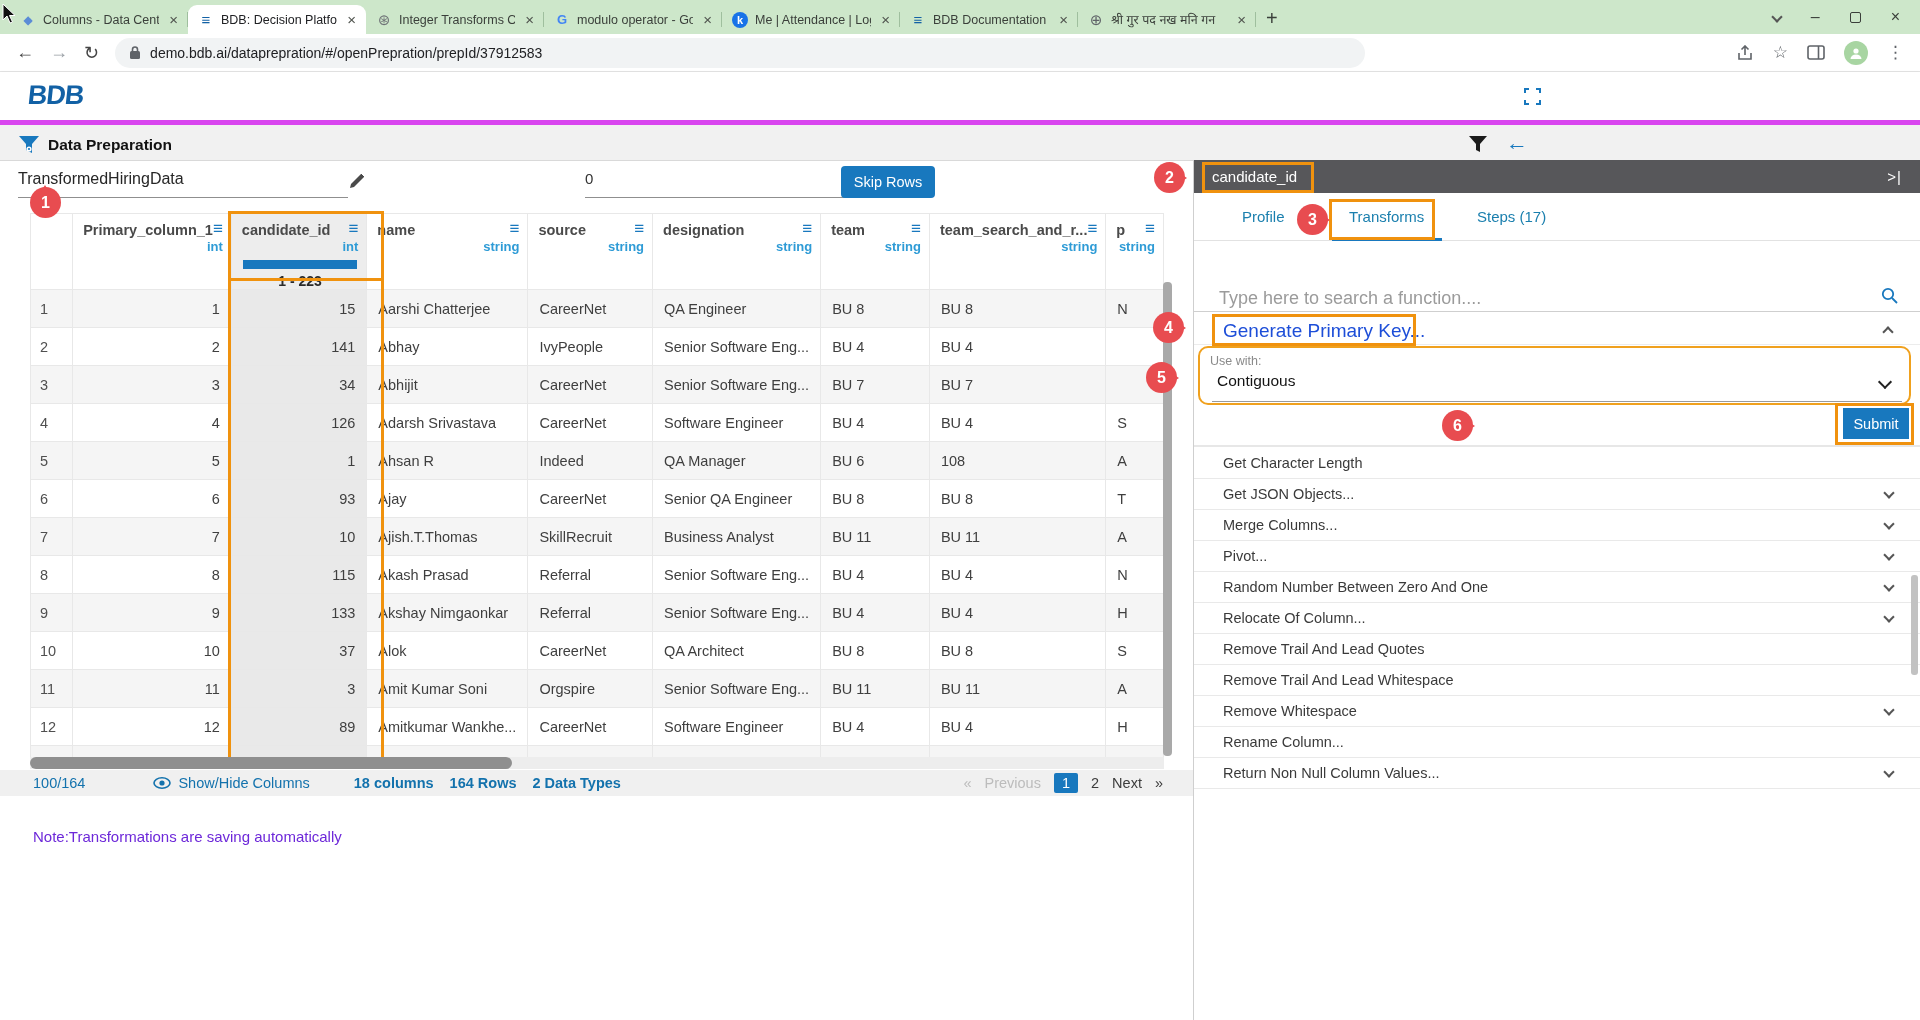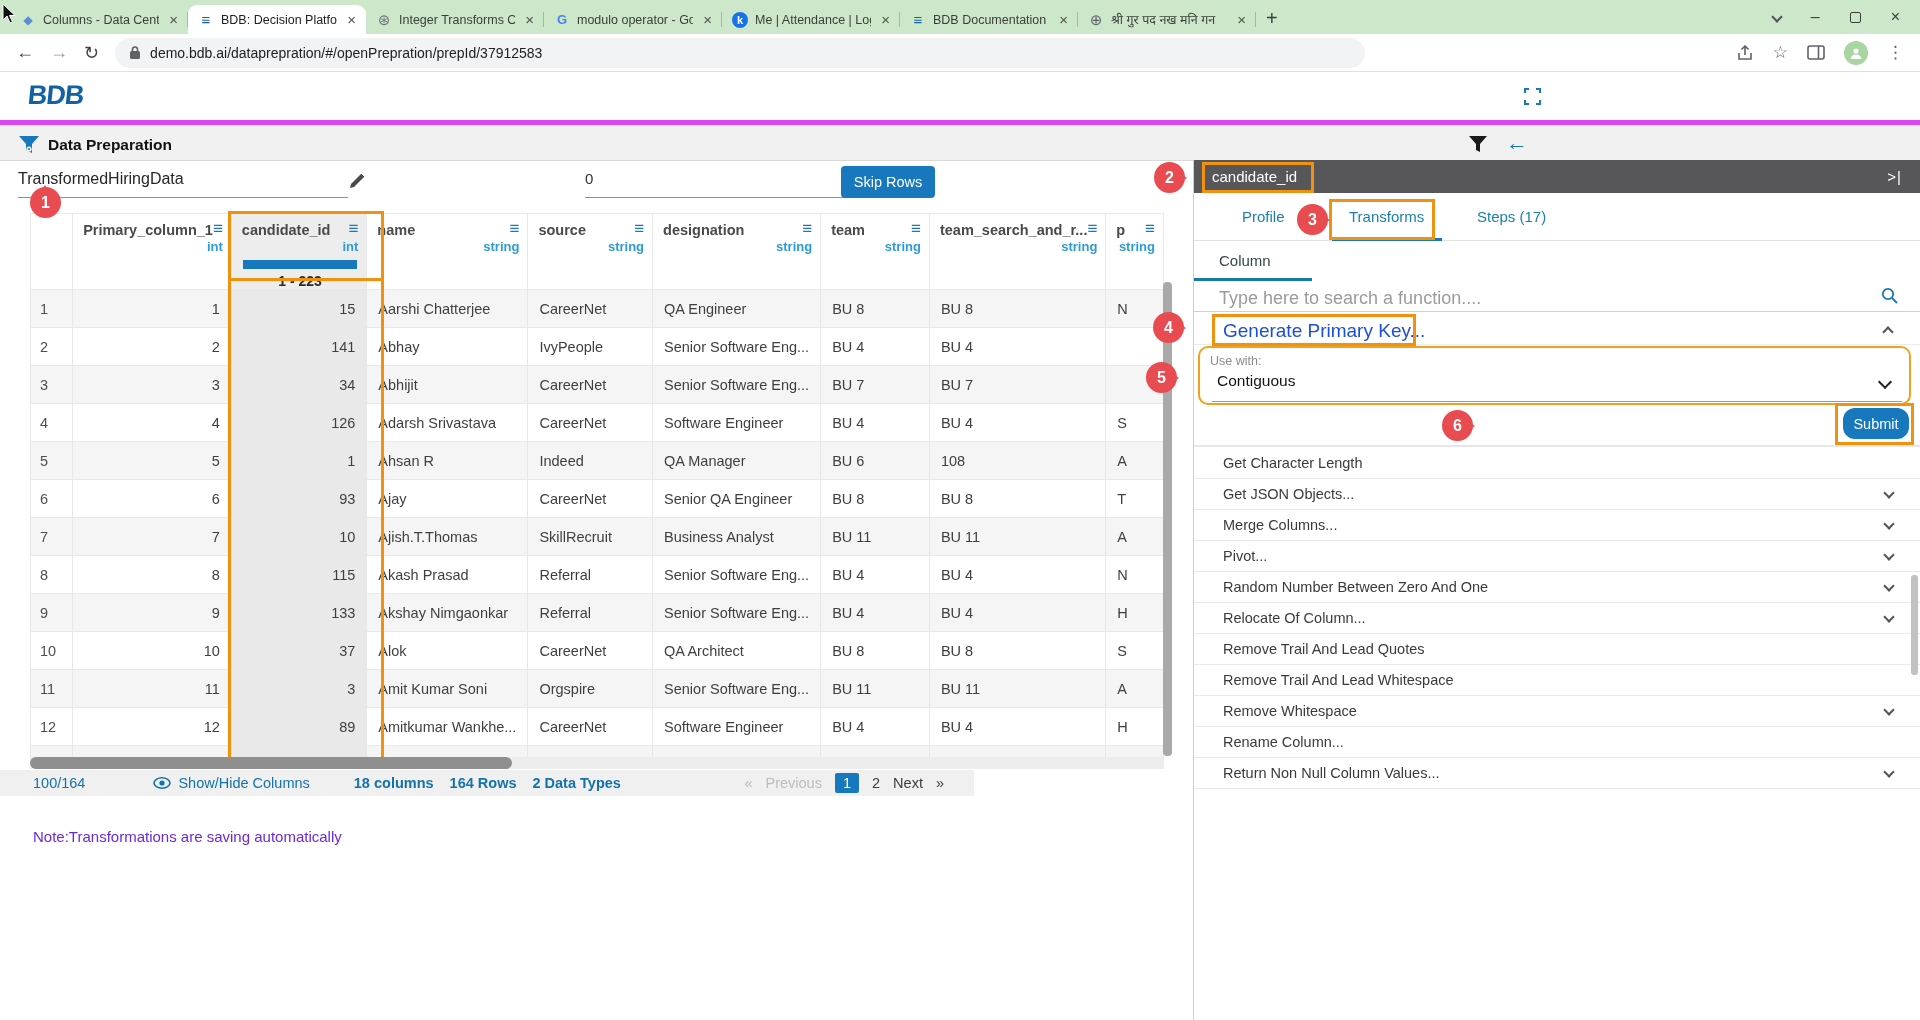--- a/index.html
+++ b/index.html
@@ -81,21 +81,21 @@
   tbody tr:nth-child(odd) td{background:#f5f5f5}
   td.num{text-align:right}
   td.sel{background:#e9e9e9 !important}
   td.c-rn{color:#4f4f4f;padding-left:9px}
 
   .vscroll{position:absolute;left:1163px;top:282px;width:9px;height:474px;background:#a9a9a9;border-radius:4px}
   .hscroll-track{position:absolute;left:30px;top:757px;width:1134px;height:12px;background:#ededed}
   .hscroll-thumb{position:absolute;left:0;top:0;width:482px;height:12px;background:#8f8f8f;border-radius:6px}
 
   
-  .footerbar{position:absolute;left:0;top:770px;width:974px;height:26px;background:#f0f0f0;
+  .footerbar{position:absolute;left:0;top:770px;width:1193px;height:26px;background:#f0f0f0;
     display:flex;align-items:center;font-size:14.5px;color:#1372ad}
   .f-progress{margin-left:33px}
   .f-showhide{margin-left:68px;display:flex;align-items:center;gap:7px}
   .f-counts{margin-left:44px;display:flex;gap:16px;font-weight:bold}
   .f-pag{margin-left:auto;margin-right:30px;display:flex;align-items:center;gap:13px;color:#3c3c3c}
   .f-pag .dis{color:#bcbcbc}
   .pnum.active{background:#1878be;color:#fff;padding:2px 8px;border-radius:2px}
   .note{position:absolute;left:33px;top:828px;font-size:15px;color:#6d28d9}
 
   
@@ -118,21 +118,21 @@
   .sb-gpk{position:absolute;left:0;top:152px;width:100%;height:33px;border-bottom:1px solid #ececec}
   .sb-gpk .lbl{position:absolute;left:29px;top:8px;font-size:19px;color:#1d4ed8}
   .sb-gpk .chev{position:absolute;right:28px;top:16px;border-color:#555}
   .sb-usewith{position:absolute;left:10px;top:190px;width:706px;height:53px}
   .uw-label{position:absolute;left:6px;top:4px;font-size:12.5px;color:#8a8a8a}
   .uw-value{position:absolute;left:13px;top:22px;font-size:15.5px;color:#141414}
   .uw-chev{position:absolute;right:20px;top:27px;border-color:#222 !important;border-width:2.5px !important;
     width:10px !important;height:10px !important}
   .uw-line{position:absolute;left:8px;right:8px;bottom:1px;border-bottom:1px solid #9a9a9a}
   .sb-submit{position:absolute;left:649px;top:248px;width:66px;height:31px;background:#1878be;color:#fff;
-    border-radius:12px;font-size:14.5px;display:flex;align-items:center;justify-content:center}
+    border-radius:0;font-size:14.5px;display:flex;align-items:center;justify-content:center}
   .sb-div{position:absolute;left:0;top:285px;width:100%;height:2px;background:#e7e7e7}
   .sb-list{position:absolute;left:0;top:288px;width:100%}
   .titem{height:31px;border-bottom:1px solid #e9e9e9;display:flex;align-items:center;
     padding:0 27px 0 29px;font-size:14.5px;color:#3a3a3a}
   .titem .chev{margin-left:auto;width:8px;height:8px;border-color:#555;margin-top:-3px}
   .sb-vscroll{position:absolute;right:2px;top:415px;width:7px;height:100px;background:#c2c2c2;border-radius:3px}
 
   
   .ob{position:absolute;border:3px solid #f0920e;z-index:25;pointer-events:none}
   #ob-colheader{left:228px;top:211px;width:156px;height:70px}
@@ -523,24 +523,20 @@
     <div class="sb-header">
       <span>candidate_id</span>
       <span class="sb-collapse">&gt;|</span>
     </div>
     <div class="sb-tabs">
       <span class="tab-profile">Profile</span>
       <span class="tab-transforms">Transforms</span>
       <span class="tab-steps">Steps (17)</span>
       <span class="tab-underline"></span>
     </div>
-    <div class="sb-subtab">
-      <span class="subtab-label">Column</span>
-      <span class="subtab-underline"></span>
-    </div>
     <div class="sb-search">
       <span class="ph">Type here to search a function....</span>
       <svg class="mag" width="17" height="17" viewBox="0 0 17 17">
         <circle cx="7" cy="7" r="5.2" fill="none" stroke="#1878be" stroke-width="1.8"></circle>
           <line x1="11" y1="11" x2="16" y2="16" stroke="#1878be" stroke-width="1.8"></line>
         </svg>
     </div>
     <div class="sb-gpk">
       <span class="lbl">Generate Primary Key...</span>
       <span class="chev up"></span>

